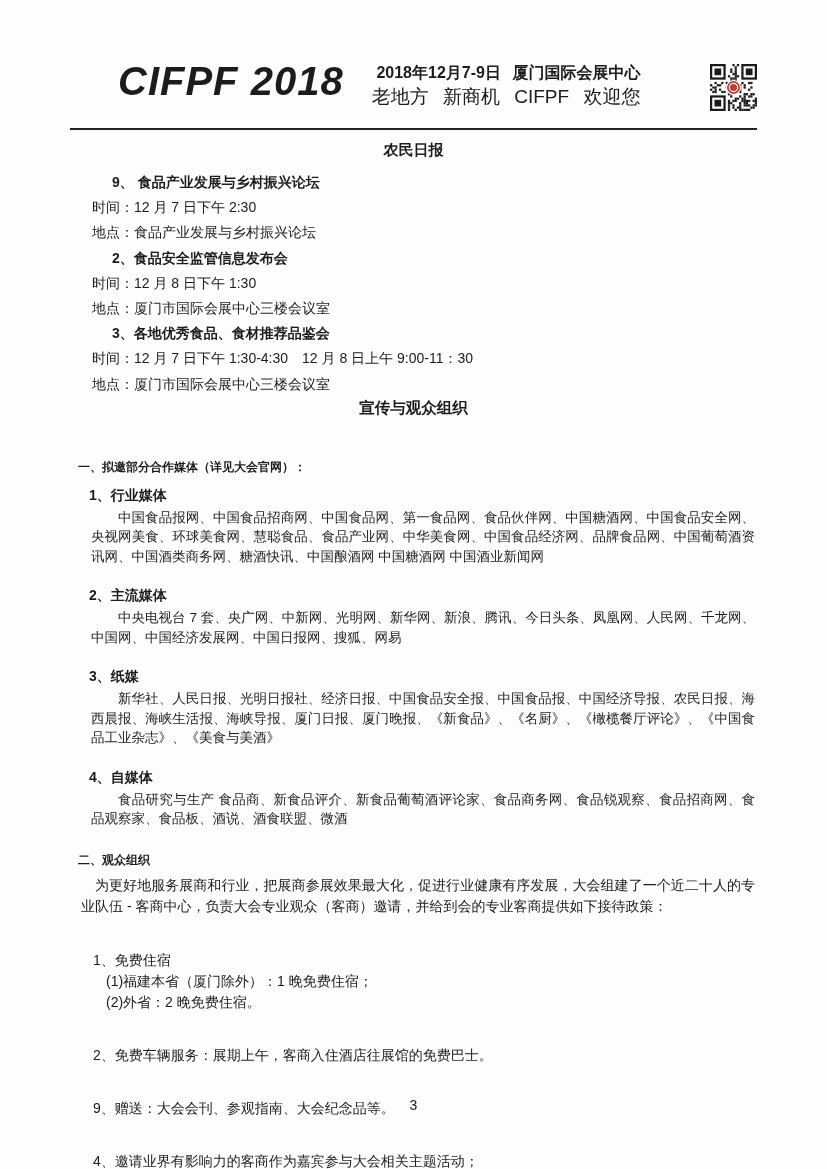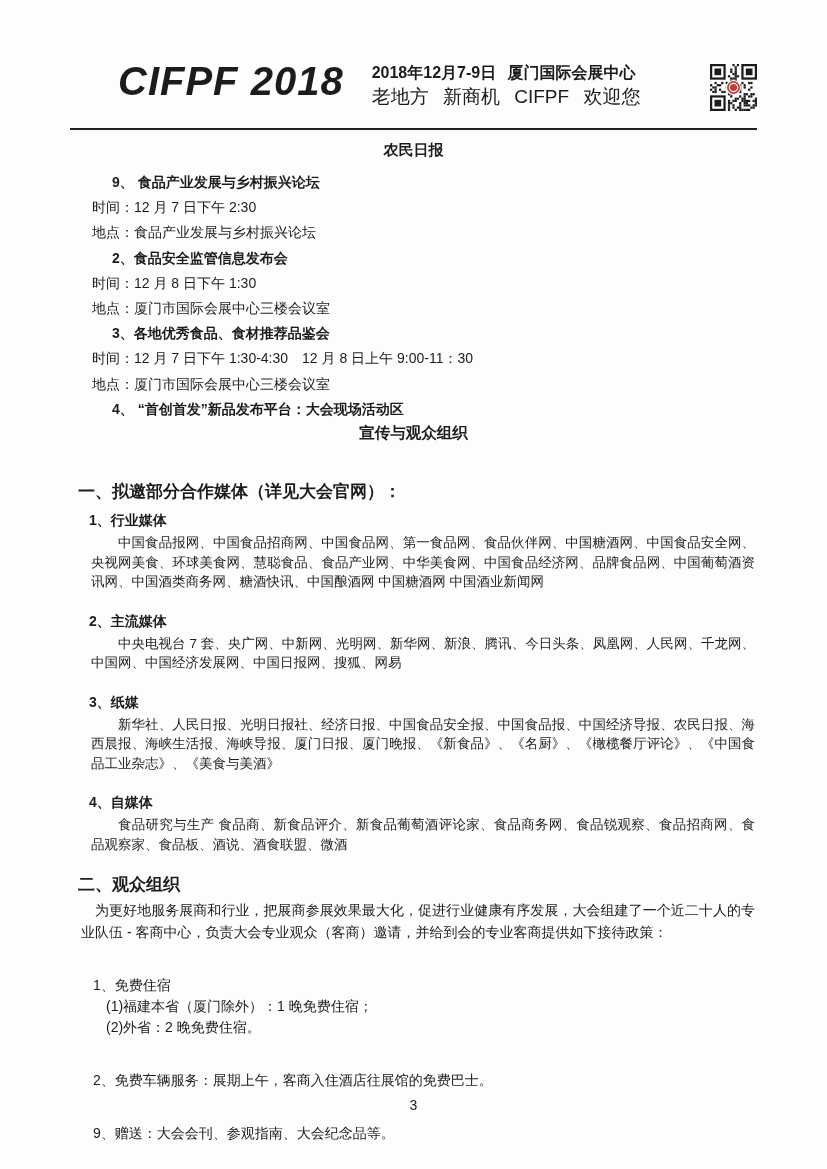--- a/index.html
+++ b/index.html
@@ -13,20 +13,21 @@
     overflow:hidden;
     box-sizing:border-box;
   }
 
   
   .doc-header {
     margin:54px 70px 8px 72px;
     height:58px;
     display:flex;
     align-items:flex-start;
+    text-align:right;
   }
   .logo {
     margin-left:46px;
     padding-top:10px;
     font-family:"Liberation Sans",sans-serif;
     font-style:italic;
     font-weight:700;
     font-size:40px;
     line-height:34px;
     letter-spacing:1px;
@@ -53,21 +54,21 @@
   
   .events { margin:8px 72px 0 72px; }
   .ev-head { font-weight:700; font-size:14px; line-height:25.2px; padding-left:40px; }
   .ev-line { font-weight:400; font-size:14px; line-height:25.2px; padding-left:20px; }
 
   
   .h-big {
     margin:36px 72px 0 72px;
     padding-left:6px;
     font-weight:700;
-    font-size:17px;
+    font-size:12px;
     line-height:24px;
   }
   .h-big.aud { margin-top:18px; }
   .group-label {
     margin:6px 72px 0 72px;
     padding-left:17px;
     font-weight:700;
     font-size:14px;
     line-height:20px;
   }
@@ -255,23 +256,20 @@
     <div>
       <div class="ev-head">2、食品安全监管信息发布会</div>
       <div class="ev-line">时间：12 月 8 日下午 1:30</div>
       <div class="ev-line">地点：厦门市国际会展中心三楼会议室</div>
     </div>
     <div>
       <div class="ev-head">3、各地优秀食品、食材推荐品鉴会</div>
       <div class="ev-line">时间：12 月 7 日下午 1:30-4:30　12 月 8 日上午 9:00-11：30</div>
       <div class="ev-line">地点：厦门市国际会展中心三楼会议室</div>
     </div>
-    <div>
-      <div class="ev-head">4、 “首创首发”新品发布平台：大会现场活动区</div>
-    </div>
   </div>
 
   <div class="center-title pub">宣传与观众组织</div>
 
   <div class="h-big">一、拟邀部分合作媒体（详见大会官网）：</div>
 
   <div>
     <div class="group-label">1、行业媒体</div>
     <div class="group-text">中国食品报网、中国食品招商网、中国食品网、第一食品网、食品伙伴网、中国糖酒网、中国食品安全网、央视网美食、环球美食网、慧聪食品、食品产业网、中华美食网、中国食品经济网、品牌食品网、中国葡萄酒资讯网、中国酒类商务网、糖酒快讯、中国酿酒网 中国糖酒网 中国酒业新闻网</div>
   </div>

